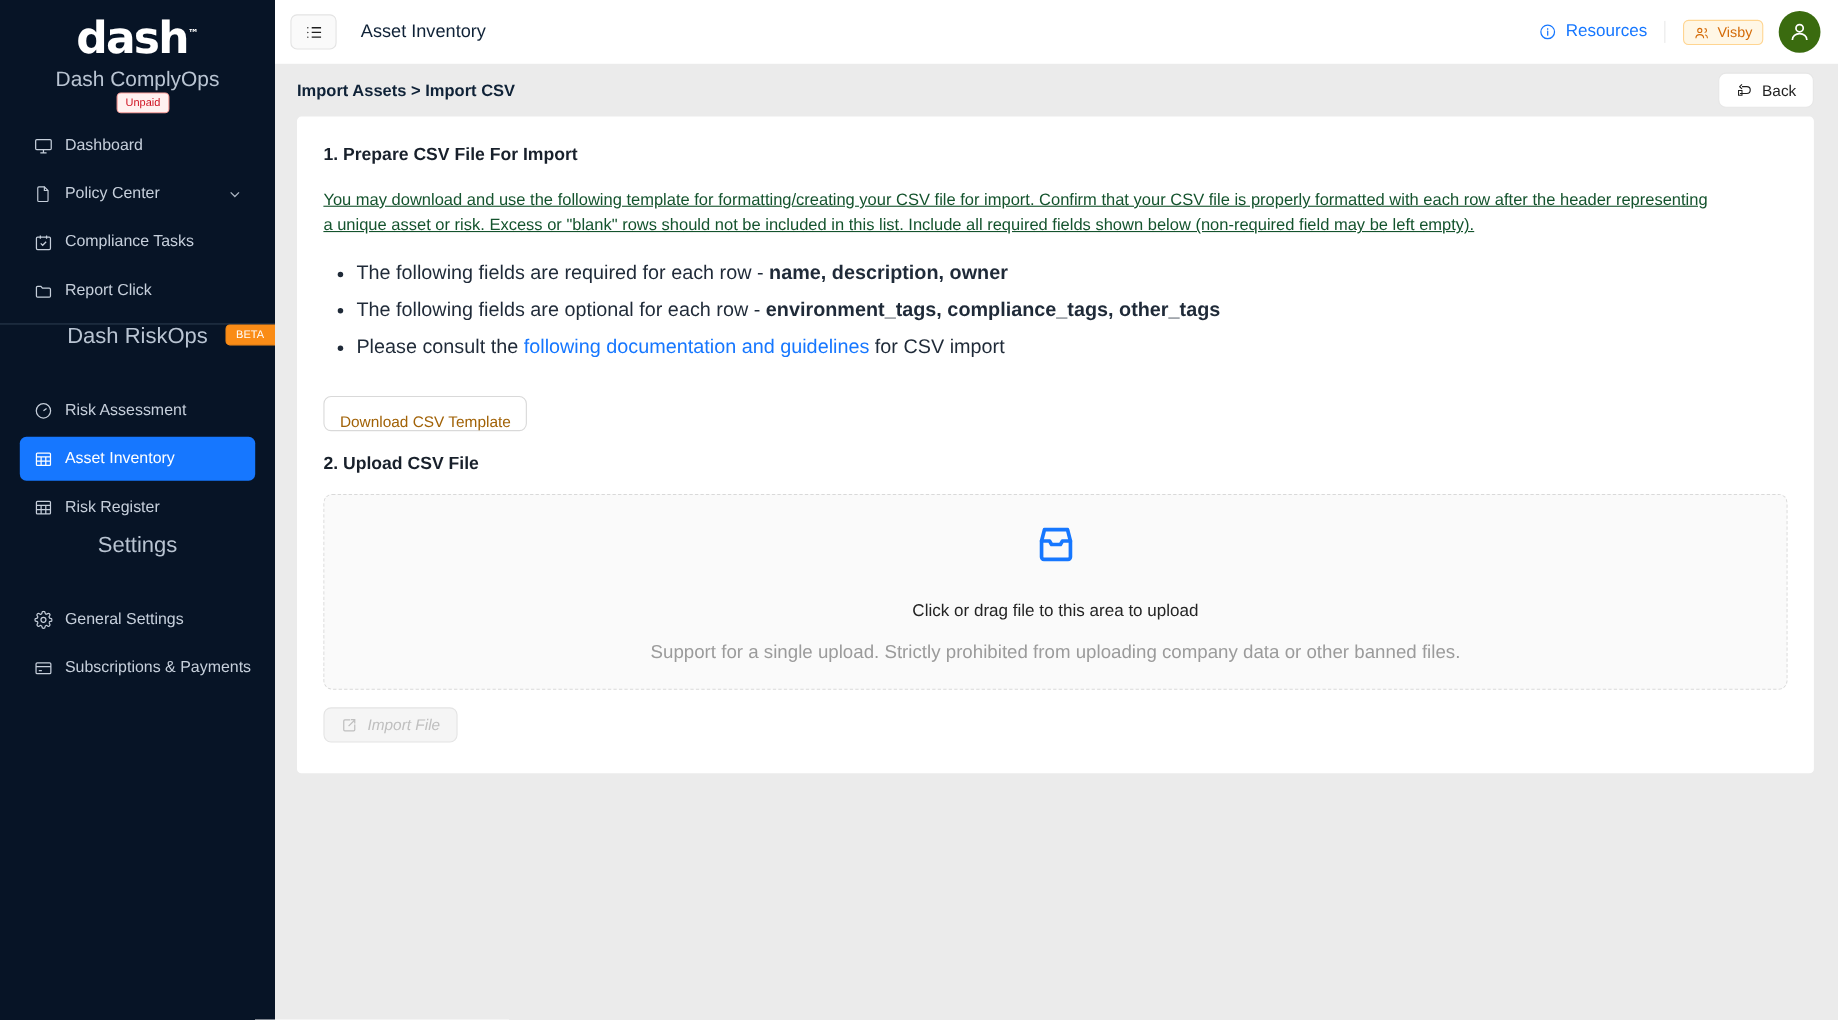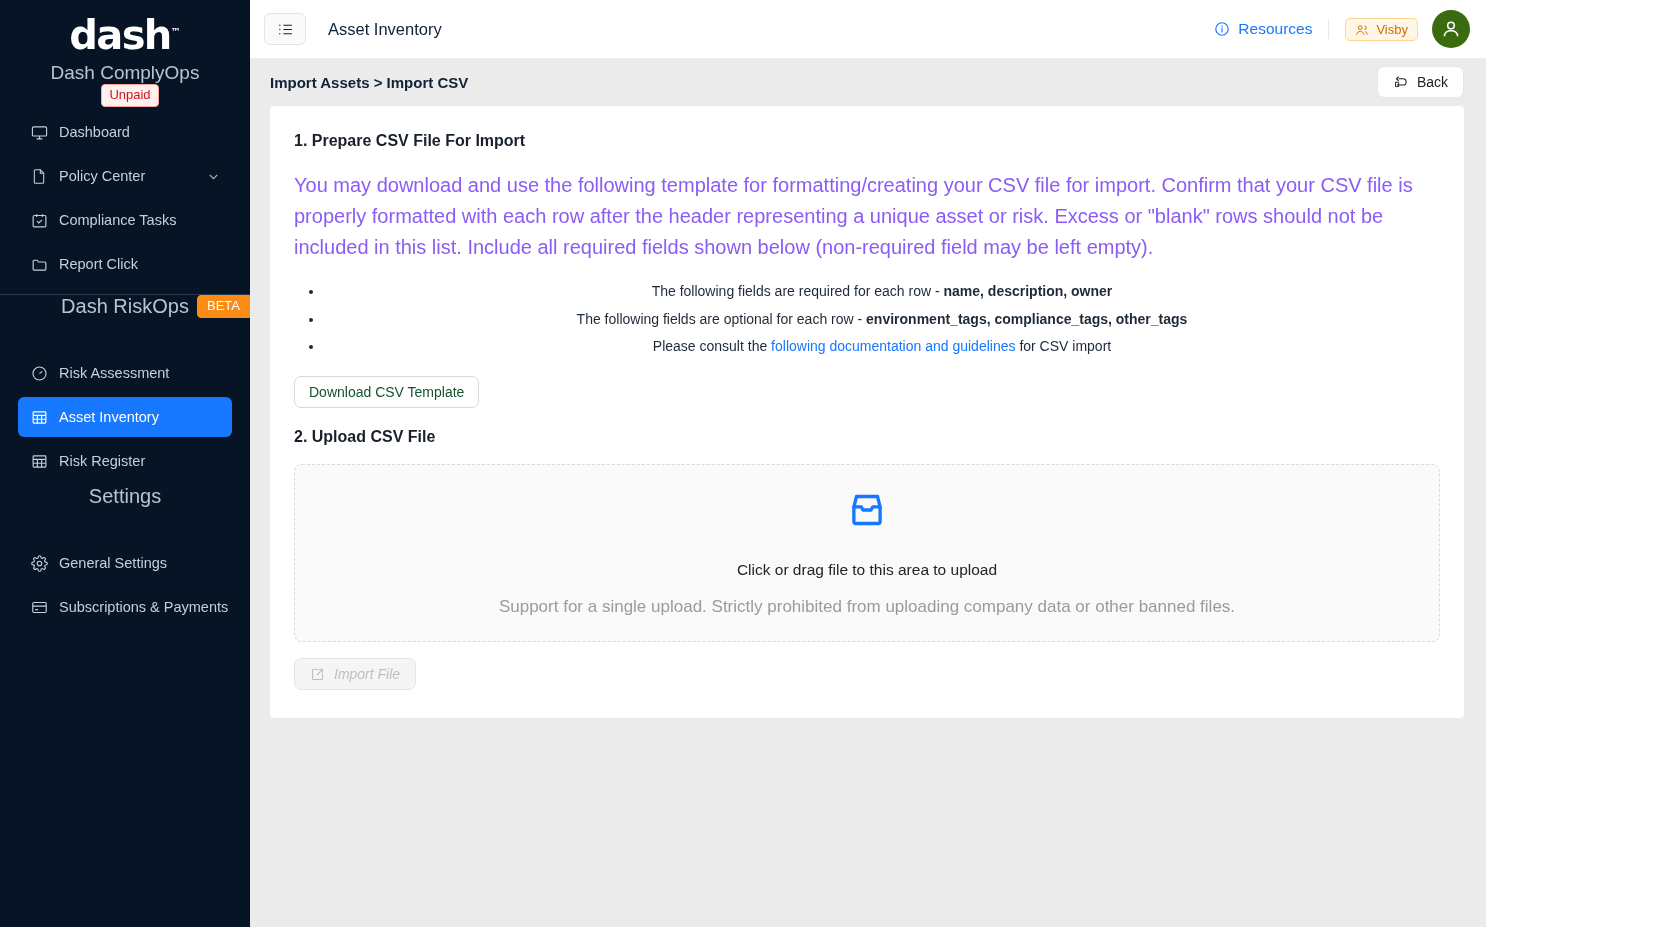--- a/index.html
+++ b/index.html
@@ -2,21 +2,21 @@
 <html><head>
 <meta charset="utf-8">
 <style>
   * { box-sizing: border-box; margin: 0; padding: 0; }
   html, body {
     width: 1671px; height: 927px;
     font-family: "Liberation Sans", sans-serif;
     background: #ffffff;
     overflow: hidden;
   }
-  .app { display: flex; width: 1486px; height: 927px; }
+  .app { display: flex; width: 1671px; height: 927px; }
 
   
   .sidebar {
     width: 250px; height: 927px;
     background: #071426;
     flex: 0 0 250px;
     position: relative;
     color: #cfd8e3;
     user-select: none;
   }
@@ -38,21 +38,21 @@
     padding: 0 16px;
     height: 46px;
     font-size: 19px;
     color: #b9c4d2;
     font-weight: 400;
     flex-direction: column;
   }
   .section-title .label { white-space: nowrap; }
   .badge {
     margin-left: 10px;
-    font-size: 13px;
+    font-size: 10px;
     padding: 2px 7px;
     border-radius: 4px;
     line-height: 1.3;
     font-family: "Liberation Sans", sans-serif;
   }
   .badge-unpaid {
     color: #cf1322; background: #fff1f0; border: 1px solid #ffa39e;
   }
   .badge-beta {
     color: #ffffff; background: #fa8c16; border: 1px solid #fa8c16;
@@ -140,39 +140,38 @@
 
   .content-wrap { padding: 0 22px 0 10px; }
   .card {
     background: #ffffff;
     border-radius: 4px;
     padding: 26px 24px 28px 24px;
     margin-left: 10px;
   }
   .h-step { font-size: 16px; font-weight: bold; color: #18202b; }
   .para {
-    font-size: 20px; color: #8b5cf6; line-height: 1.55;
-    margin-top: 20px; max-width: 1260px;
+    font-size: 15px; color: #14532d; line-height: 1.55;
+    margin-top: 20px; max-width: 1260px; text-decoration: underline;
   }
   ul.fields { margin: 18px 0 0 30px; }
   ul.fields li {
-    font-size: 14px; color: #1f2a38; line-height: 1.55;
+    font-size: 18px; color: #1f2a38; line-height: 1.55;
     margin-bottom: 6px;
-    text-align: center;
   }
   ul.fields li b { font-weight: bold; }
   ul.fields li a { color: #1677ff; text-decoration: none; cursor: pointer; }
 
   .dl-btn {
-    margin-top: 12px;
-    display: inline-flex; align-items: center;
+    margin-top: 24px;
+    display: inline-flex; align-items: flex-end;
     background: #ffffff; border: 1px solid #d9d9d9;
     border-radius: 7px;
     height: 32px; padding: 0 14px;
-    font-size: 14px; color: #14532d; cursor: pointer;
+    font-size: 14px; color: #a16207; cursor: pointer;
   }
   .h-step2 { margin-top: 20px; font-size: 16px; font-weight: bold; color: #18202b; }
 
   .dropzone {
     margin-top: 18px;
     border: 1px dashed #d9d9d9;
     border-radius: 8px;
     background: #fafafa;
     height: 178px;
     display: flex; flex-direction: column;

